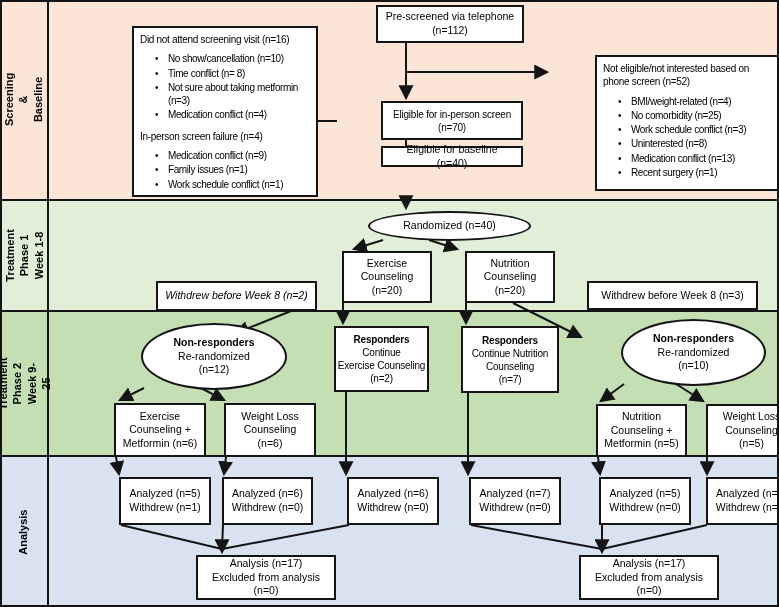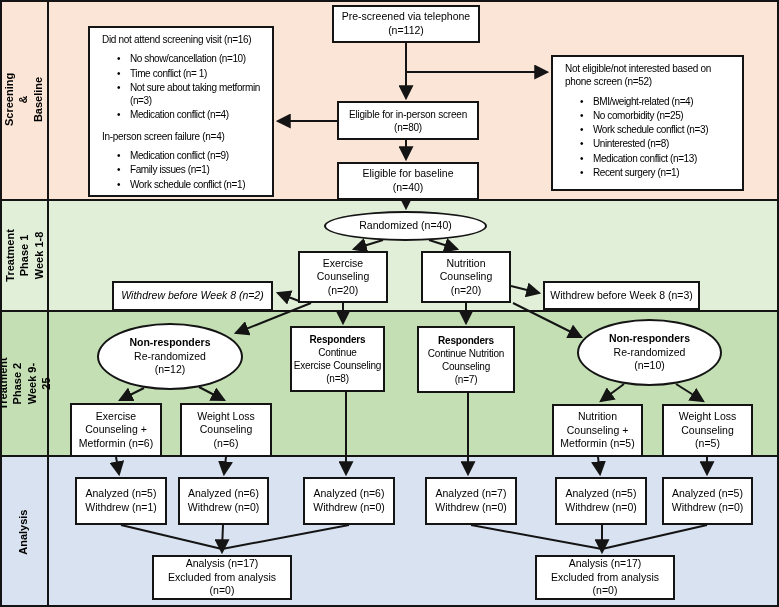--- a/index.html
+++ b/index.html
@@ -10,26 +10,26 @@
   .band{position:absolute;left:0;width:779px;}
   .sep{position:absolute;left:0;width:779px;height:2px;background:var(--line);z-index:3;}
   .vdiv{position:absolute;left:47px;top:0;width:2px;height:607px;background:var(--line);z-index:3;}
   .frame{position:absolute;inset:0;border:2px solid var(--line);z-index:9;pointer-events:none;}
   .sideband{position:absolute;left:0;width:48px;display:flex;align-items:center;justify-content:center;z-index:4;}
   .sideband span{transform:rotate(-90deg);font-weight:bold;font-size:11px;line-height:1.3;
     white-space:pre-line;text-align:center;}
   svg.wires{position:absolute;left:0;top:0;z-index:5;}
   .box{position:absolute;background:var(--box-bg);border:2px solid var(--line);box-sizing:border-box;
     display:flex;flex-direction:column;align-items:center;justify-content:center;
-    text-align:center;white-space:pre-line;font-size:10.5px;line-height:1.3;z-index:6;}
+    text-align:center;white-space:pre-line;font-size:10.5px;line-height:1.3;z-index:6;margin-left:44px;}
   .ellipse{border-radius:50%;}
   .tight{font-size:10px;letter-spacing:-0.2px;}
   .bold{font-weight:bold;display:block;}
   .listbox{display:block;align-items:flex-start;text-align:left;white-space:normal;
-    padding:5px 12px;font-size:10px;letter-spacing:-0.3px;line-height:1.33;}
+    padding:5px 6px;font-size:10px;letter-spacing:-0.3px;line-height:1.33;}
   .listbox .title{white-space:pre-line;}
   .listbox .subtitle{white-space:pre-line;margin-top:8px;}
   .listbox ul{list-style:none;margin:6px 0 4px;padding:0 0 0 28px;}
   .listbox li{position:relative;white-space:pre;letter-spacing:-0.4px;margin-bottom:1px;}
   .listbox li::before{content:"\2022";position:absolute;left:-13px;letter-spacing:0;}
 </style>
 </head>
 <body>
 
 <div id="stage">
@@ -100,21 +100,21 @@
     </g>
   </svg>
 
   <div class="box" style="left:332px;top:5px;width:148px;height:38px;"><span>Pre-screened via telephone
 (n=112)</span></div>
 
   <div class="box listbox" style="left:88px;top:26px;width:186px;height:171px;">
     <div class="title">Did not attend screening visit (n=16)</div>
     <ul>
       <li>No show/cancellation (n=10)</li>
-      <li>Time conflict (n= 1)</li>
+      <li>Time conflict (n= 8)</li>
       <li>Not sure about taking metformin
 (n=3)</li>
       <li>Medication conflict (n=4)</li>
     </ul>
     <div class="subtitle">In-person screen failure (n=4)</div>
     <ul>
       <li>Medication conflict (n=9)</li>
       <li>Family issues (n=1)</li>
       <li>Work schedule conflict (n=1)</li>
     </ul>
@@ -127,44 +127,44 @@
       <li>BMI/weight-related (n=4)</li>
       <li>No comorbidity (n=25)</li>
       <li>Work schedule conflict (n=3)</li>
       <li>Uninterested (n=8)</li>
       <li>Medication conflict (n=13)</li>
       <li>Recent surgery (n=1)</li>
     </ul>
   </div>
 
   <div class="box tight" style="left:337px;top:101px;width:142px;height:39px;"><span>Eligible for in-person screen
-(n=80)</span></div>
-  <div class="box" style="left:337px;top:162px;width:142px;height:38px;"><span>Eligible for baseline
+(n=70)</span></div>
+  <div class="box" style="left:337px;top:146px;width:142px;height:21px;"><span>Eligible for baseline
 (n=40)</span></div>
 
   <div class="box ellipse" style="left:324px;top:211px;width:163px;height:30px;"><span>Randomized (n=40)</span></div>
   <div class="box" style="left:298px;top:251px;width:90px;height:52px;"><span>Exercise
 Counseling
 (n=20)</span></div>
   <div class="box" style="left:421px;top:251px;width:90px;height:52px;"><span>Nutrition
 Counseling
 (n=20)</span></div>
   <div class="box" style="left:112px;top:281px;width:161px;height:30px;font-style:italic;"><span>Withdrew before Week 8 (n=2)</span></div>
-  <div class="box" style="left:543px;top:281px;width:157px;height:29px;"><span>Withdrew before Week 8 (n=3)</span></div>
+  <div class="box" style="left:543px;top:281px;width:171px;height:29px;"><span>Withdrew before Week 8 (n=3)</span></div>
 
   <div class="box ellipse" style="left:97px;top:323px;width:146px;height:67px;">
     <span class="bold">Non-responders</span>
     <span>Re-randomized
 (n=12)</span>
   </div>
   <div class="box tight" style="left:290px;top:326px;width:95px;height:66px;">
     <span class="bold">Responders</span>
     <span>Continue
 Exercise Counseling
-(n=8)</span>
+(n=2)</span>
   </div>
   <div class="box tight" style="left:417px;top:326px;width:98px;height:67px;">
     <span class="bold">Responders</span>
     <span>Continue Nutrition
 Counseling
 (n=7)</span>
   </div>
   <div class="box ellipse" style="left:577px;top:319px;width:145px;height:67px;">
     <span class="bold">Non-responders</span>
     <span>Re-randomized

